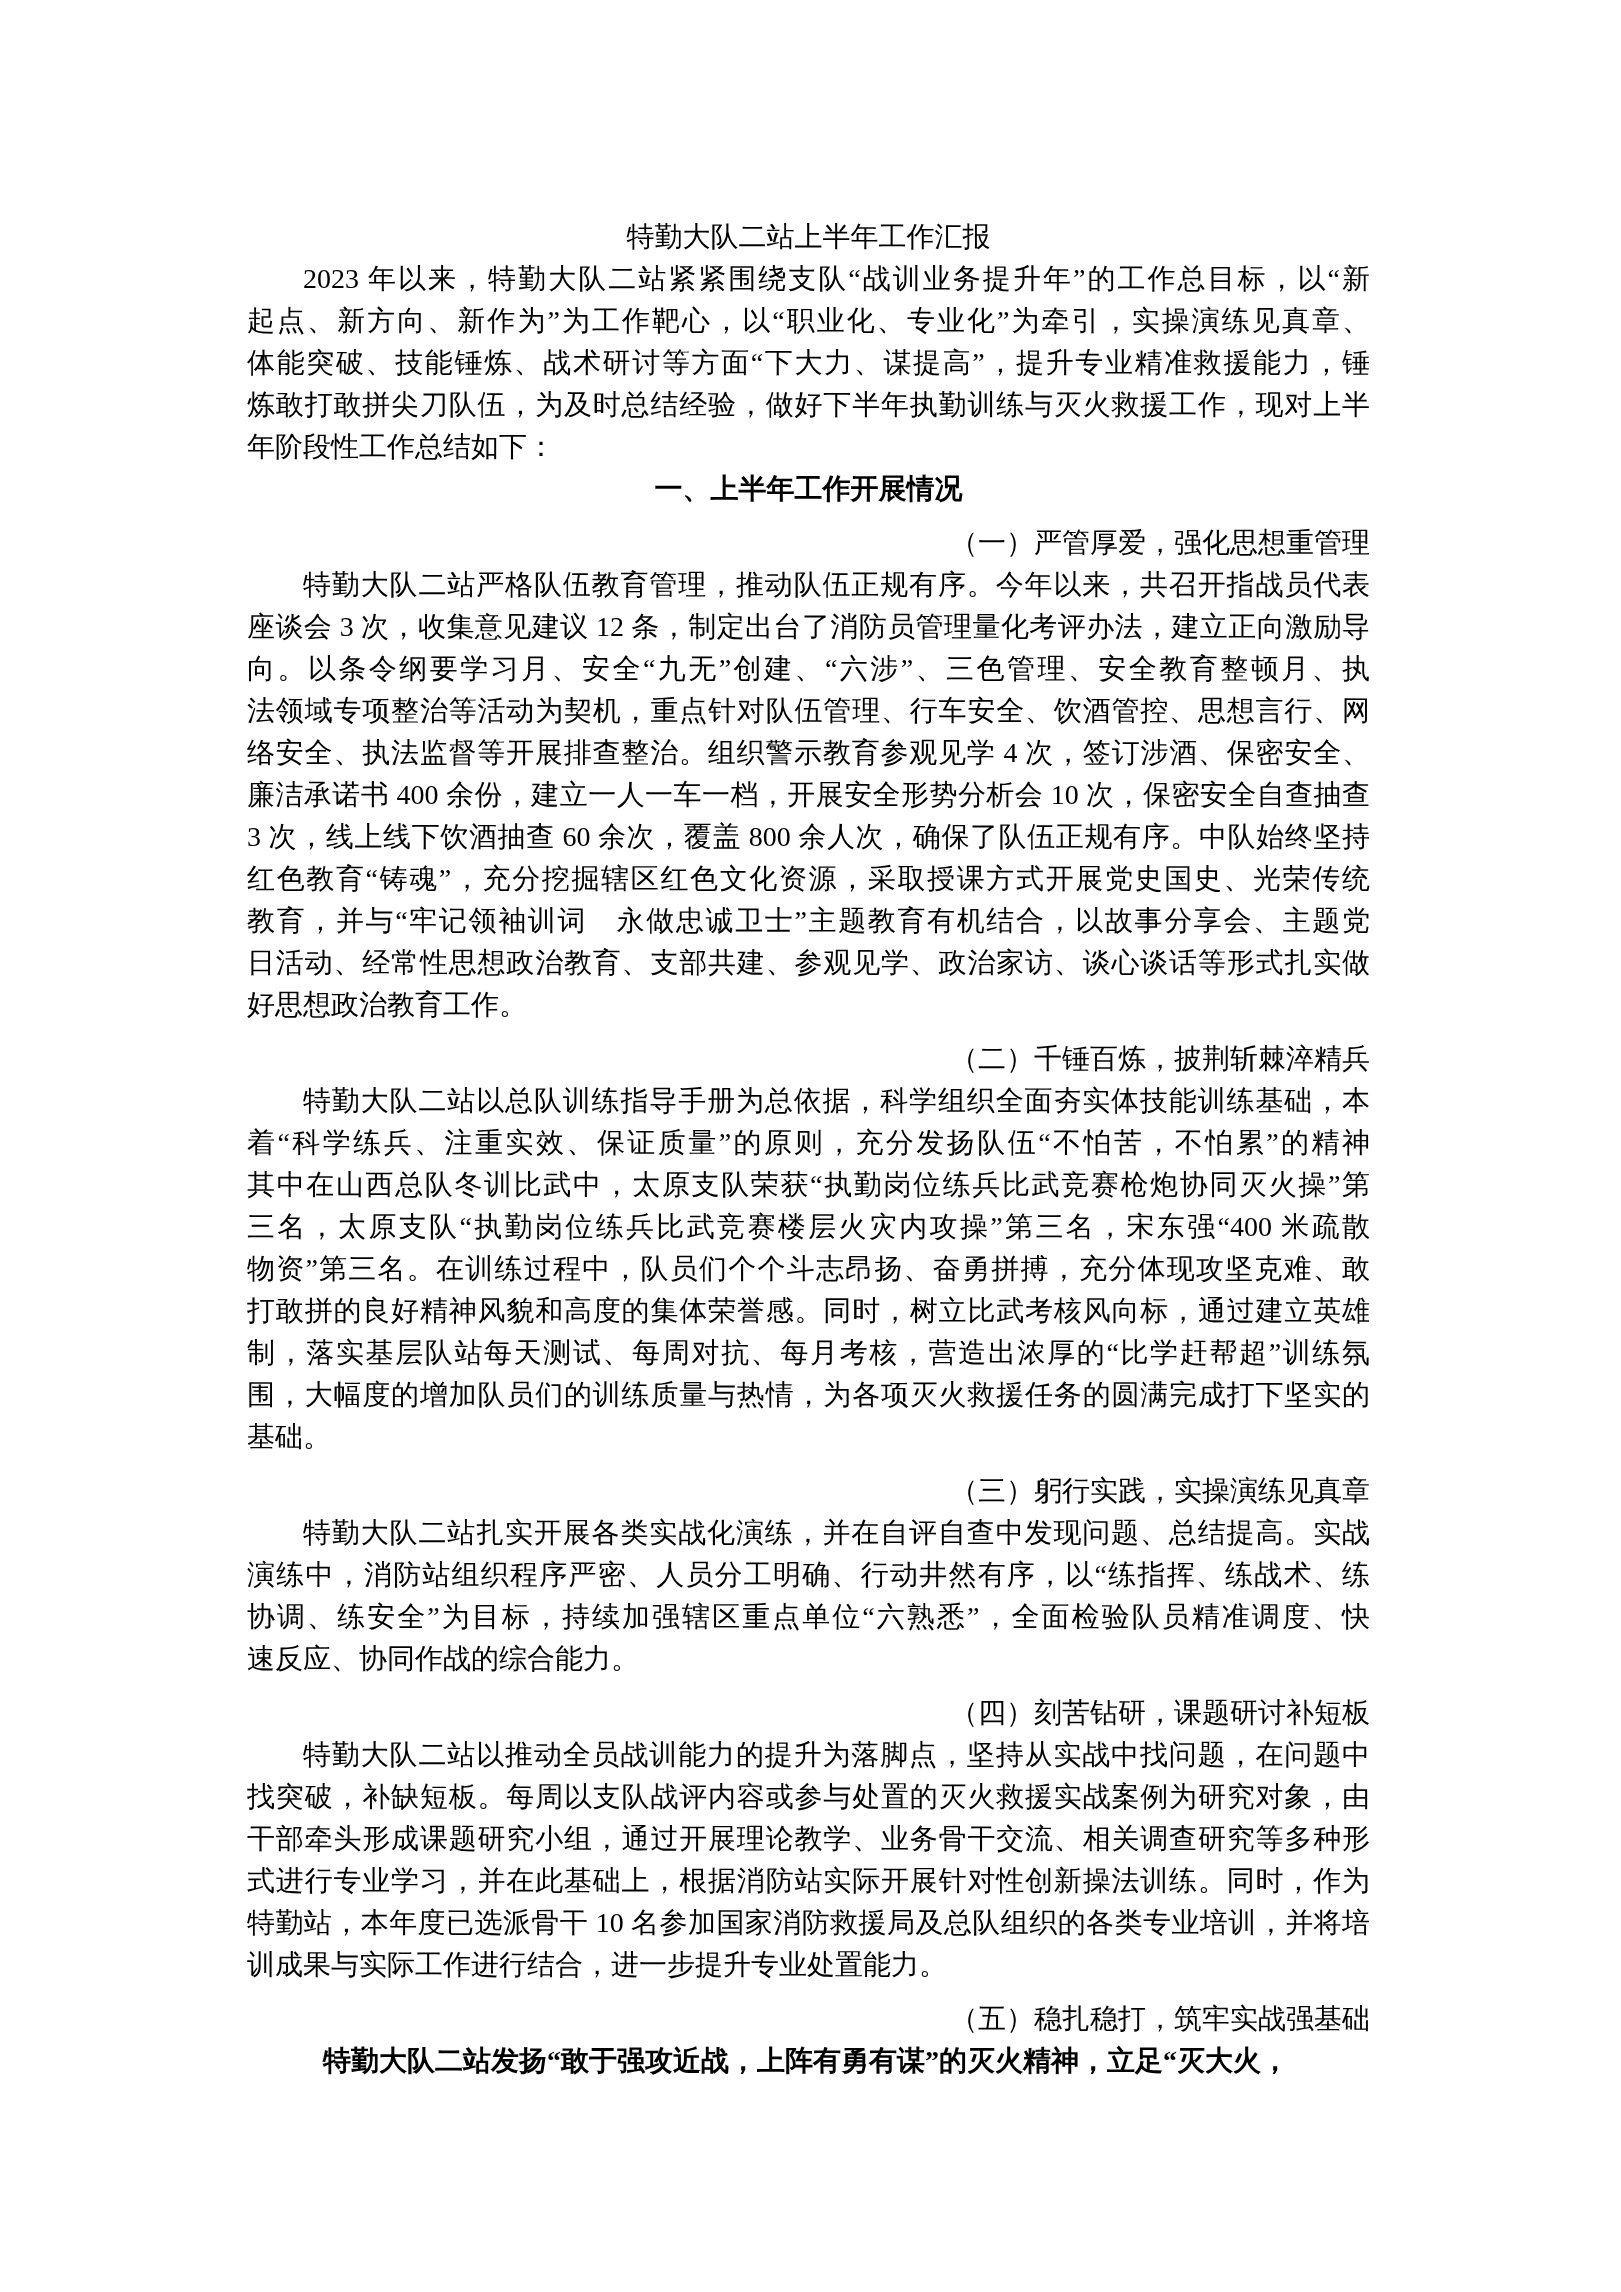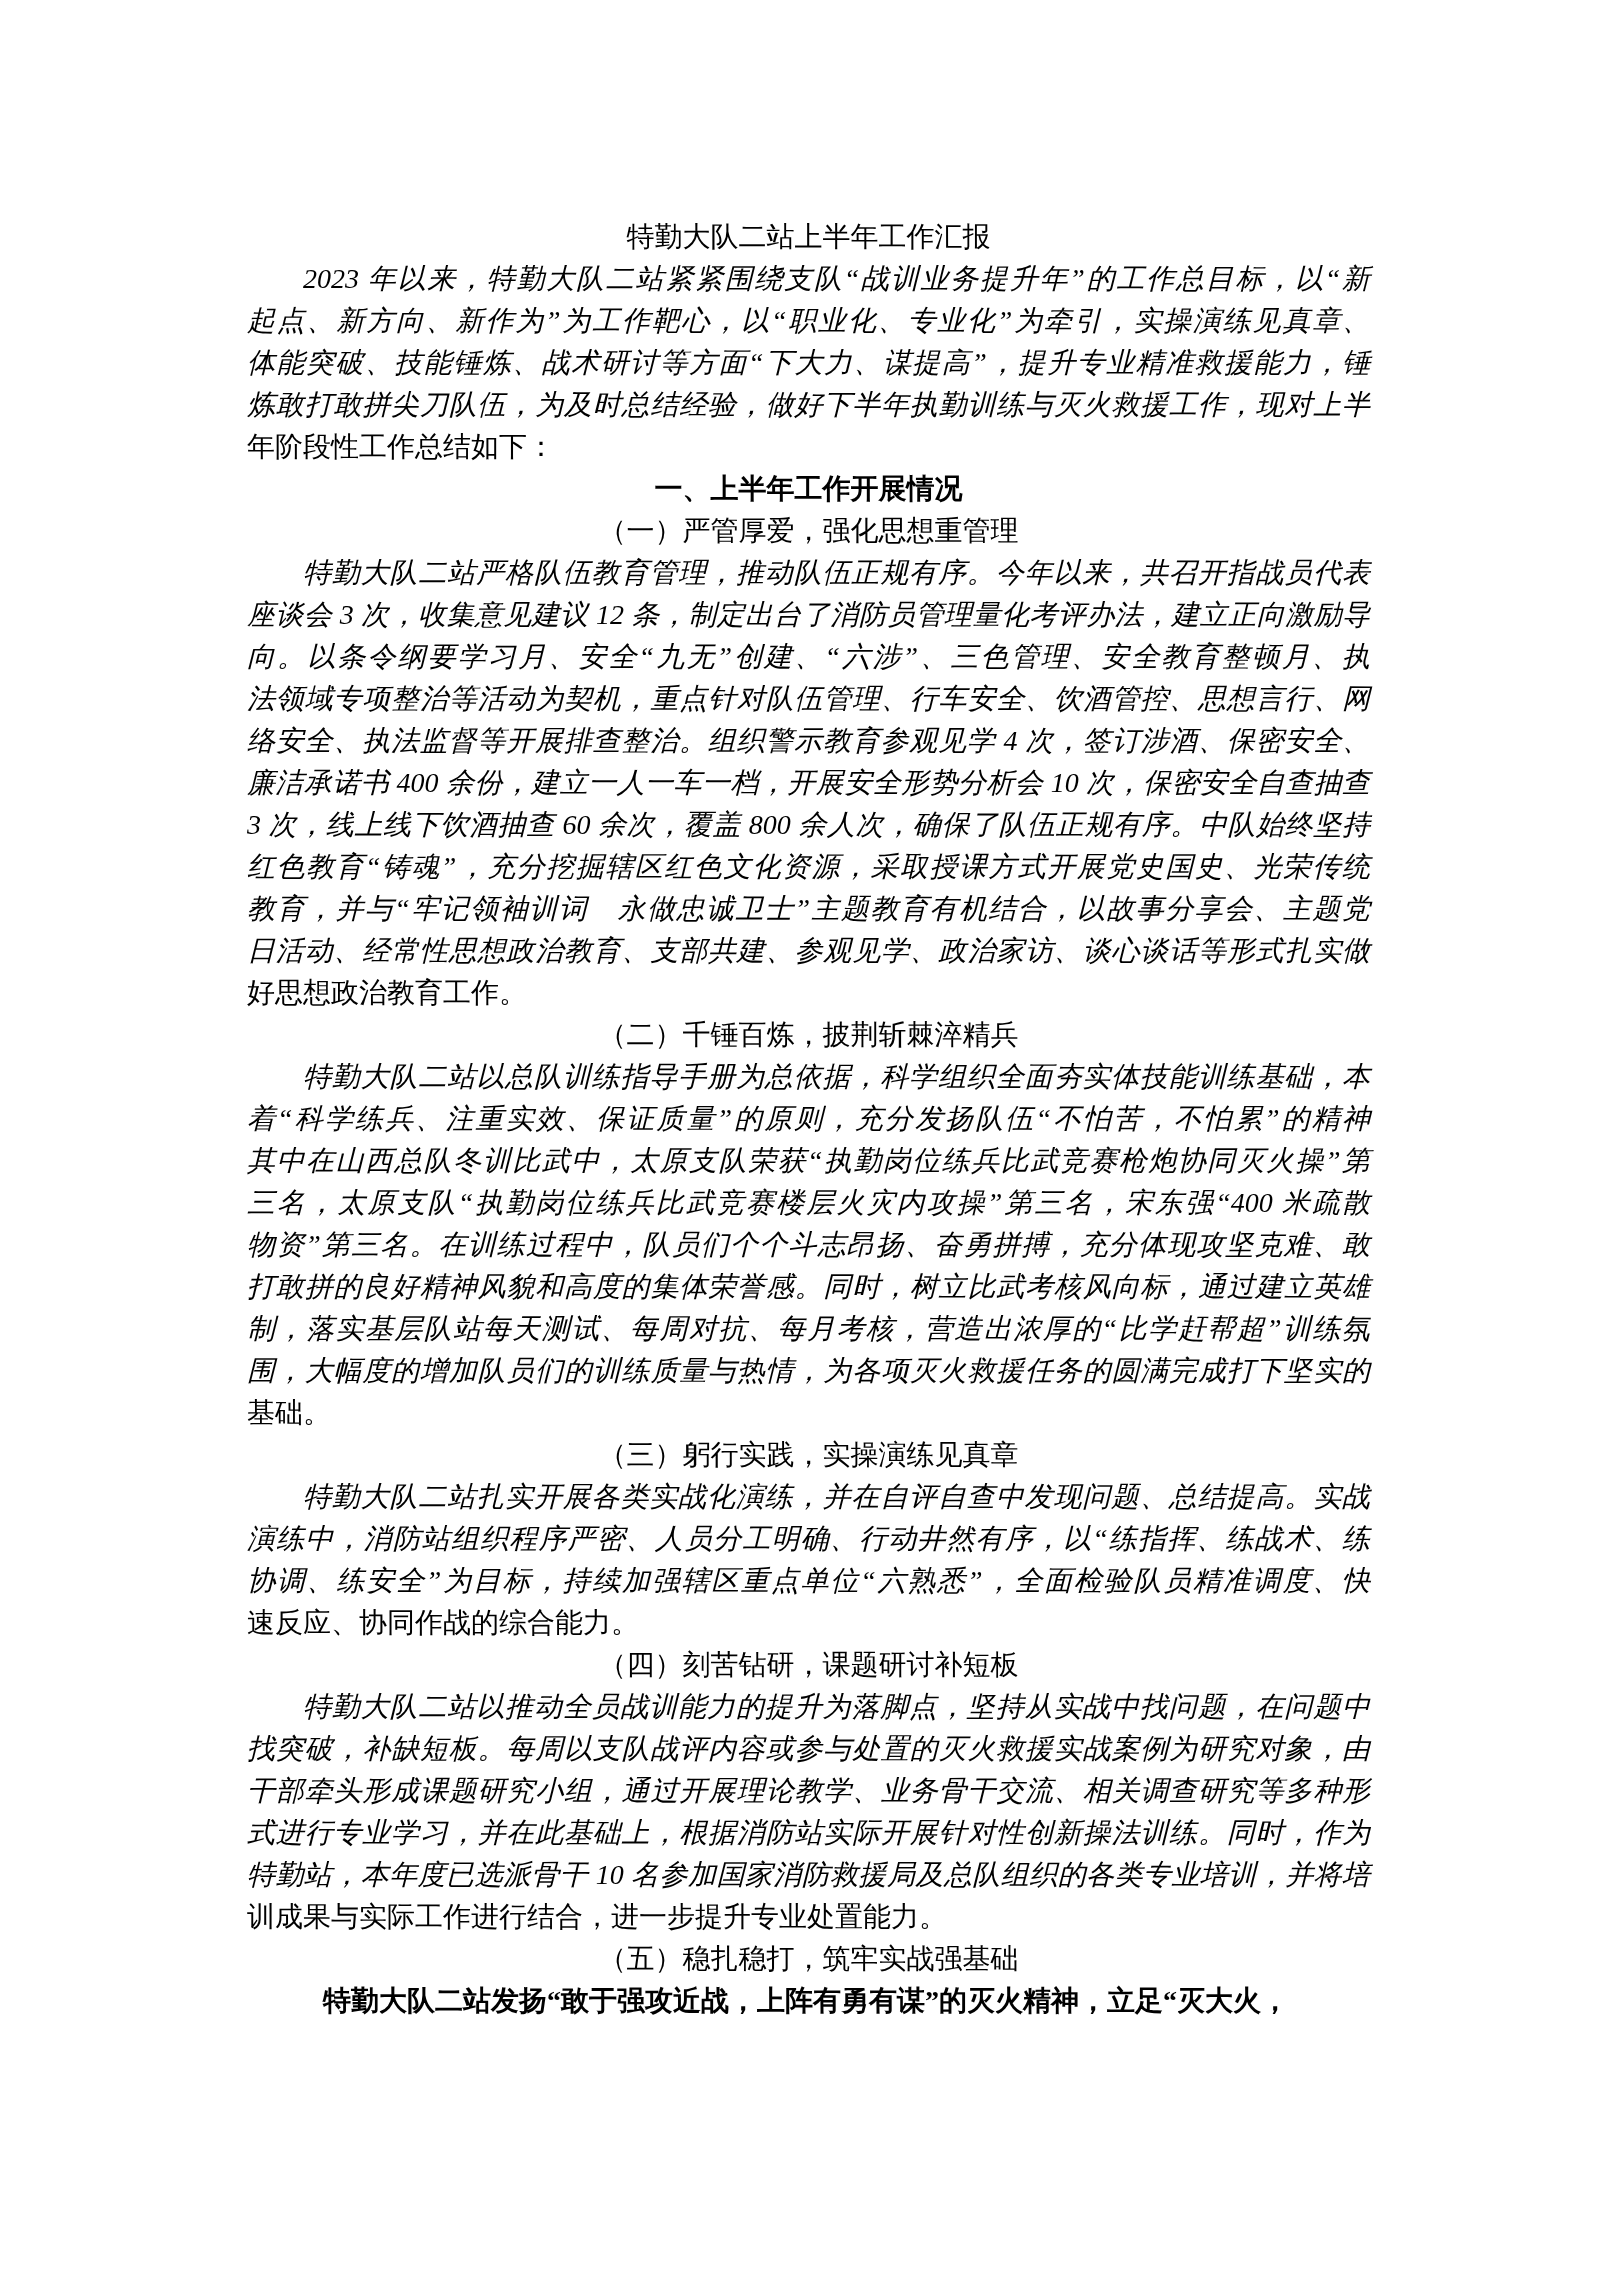--- a/index.html
+++ b/index.html
@@ -34,27 +34,27 @@
     text-align: center;
   }
   
   .ln.h1 {
     font-family: "Liberation Sans", "DejaVu Sans", sans-serif;
     font-weight: bold;
     text-align: center;
   }
   
   .ln.h2 {
-    text-align: center;
+    text-align: right;
+    margin-top: 12px;
   }
   
   .ln.j {
     text-align: justify;
     text-align-last: justify;
-    font-style: italic;
   }
   
   .ln.pf {
     text-indent: 2em;
   }
   
   .ln.pfd {
     text-indent: 76px;
     text-align: left;
     font-weight: bold;

